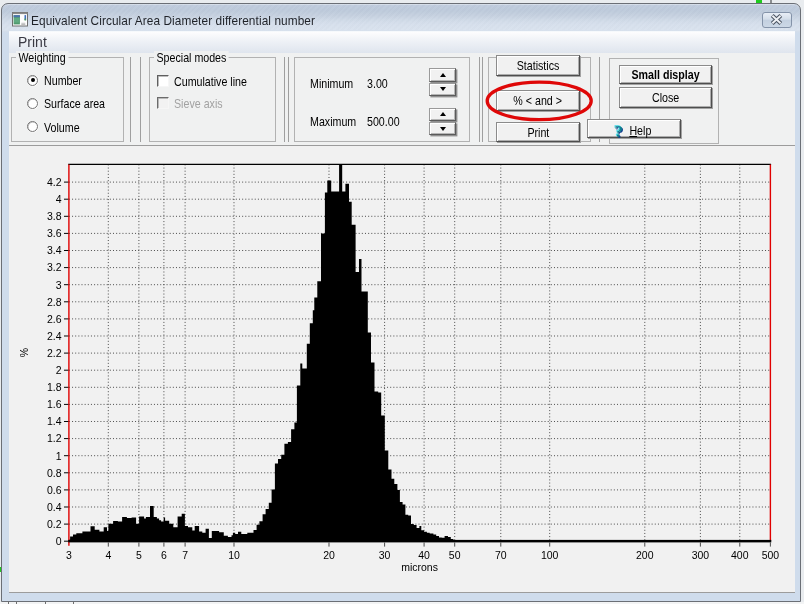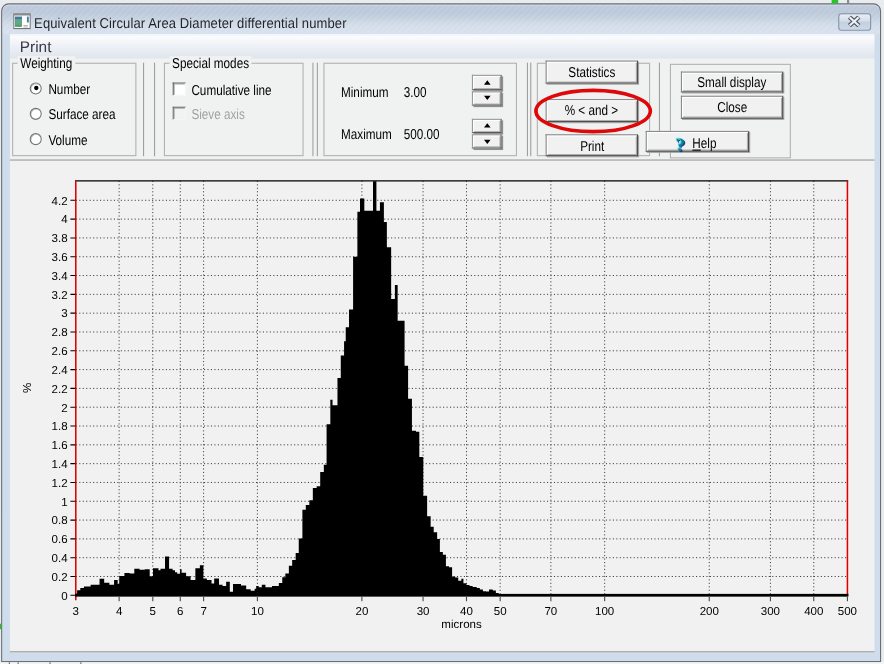--- a/index.html
+++ b/index.html
@@ -123,21 +123,21 @@
 <div class="lab" style="left:367.2px;top:114.4px;">500.00</div>
 <div class="spin up" style="top:68.4px;"></div>
 <div class="spin dn" style="top:82.6px;"></div>
 <div class="spin up" style="top:107.9px;"></div>
 <div class="spin dn" style="top:122.1px;"></div>
 
 <div class="btn" style="left:496px;top:55px;width:84px;height:20.9px;line-height:19px;"><span>Statistics</span></div>
 <div class="btn" style="left:496px;top:90px;width:84px;height:20.9px;line-height:19px;"><span>% &lt; and &gt;</span></div>
 <div class="btn" style="left:496px;top:121.8px;width:84px;height:20.4px;line-height:19px;"><span>Print</span></div>
 
-<div class="btn" style="left:618.7px;top:64.5px;width:93.7px;height:19.8px;line-height:18px;"><span>Small display</span></div>
+<div class="btn" style="left:618.7px;top:64.5px;width:93.7px;height:19.8px;line-height:18px;font-weight:bold;"><span>Small display</span></div>
 <div class="btn" style="left:618.7px;top:87.4px;width:93.7px;height:20.6px;line-height:19px;"><span>Close</span></div>
 <div class="btn" style="left:587px;top:118.6px;width:93.7px;height:19.8px;line-height:18px;"><span style="transform:none;"><b style="font:bold 17px 'Liberation Serif';color:#0f8291;text-shadow:-1px -1px 0 #52dce8,1px 1px 0 #123f8e;position:relative;top:2px;">?</b>&nbsp;<span style="display:inline-block;transform:scaleX(0.82);"><u>H</u>elp</span></span></div>
 
 <svg class="abs" style="left:483px;top:78px" width="113" height="46" viewBox="0 0 113 46">
   <ellipse cx="56.2" cy="22.9" rx="52" ry="18.8" fill="none" stroke="#df0808" stroke-width="3.3"></ellipse>
 </svg>
 
 <svg id="chart" viewBox="9 144.8 785.7 447.8" width="785.7" height="447.8">
 <line x1="68.9" y1="523.9" x2="770.4" y2="523.9" stroke="#3a3a3a" stroke-width="0.9" stroke-dasharray="1,2.15"></line>
 <line x1="68.9" y1="506.8" x2="770.4" y2="506.8" stroke="#3a3a3a" stroke-width="0.9" stroke-dasharray="1,2.15"></line>

